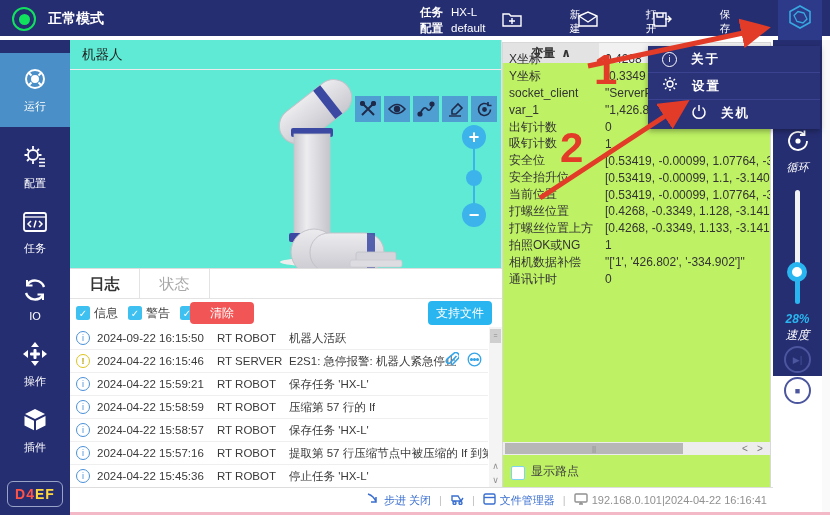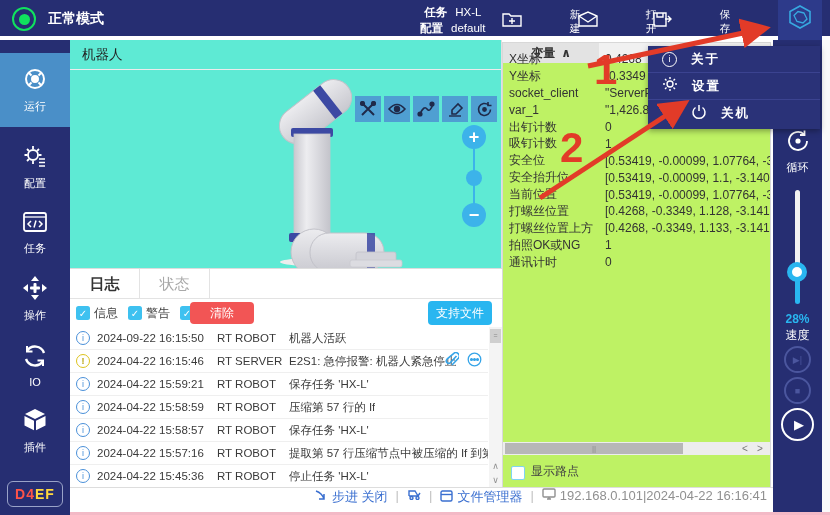--- a/index.html
+++ b/index.html
@@ -1,21 +1,21 @@
 <!DOCTYPE html>
 <html><head>
 <meta charset="utf-8">
 <style>
   html,body{margin:0;padding:0;background:#fff;}
   *{box-sizing:border-box;font-family:"Liberation Sans","DejaVu Sans",sans-serif;}
   #app{position:relative;width:830px;height:515px;background:#fff;overflow:hidden;}
   .abs{position:absolute;}
 
   
-  #topbar{left:0;top:0;width:830px;height:36px;background:#262e72;text-align:center;}
+  #topbar{left:0;top:0;width:830px;height:36px;background:#262e72;}
   #mode{left:12px;top:7px;display:flex;align-items:center;gap:12px;}
   #mode-ring{width:24px;height:24px;border:2.5px solid #10e25e;border-radius:50%;display:flex;align-items:center;justify-content:center;}
   #mode-dot{width:11px;height:11px;background:#10e25e;border-radius:50%;}
   #mode-label{color:#fff;font-size:14px;font-weight:bold;}
   #taskinfo{left:420px;top:4px;color:#fff;font-size:11.5px;line-height:16px;}
   #taskinfo b{margin-right:8px;}
   .tb-btn{top:3px;width:46px;height:36px;display:flex;flex-direction:row;align-items:center;justify-content:center;color:#fff;cursor:pointer;gap:48px;}
   .tb-btn .lbl{font-size:10.5px;margin-top:1px;}
   #btn-new{left:518px;} #btn-open{left:594px;} #btn-save{left:668px;}
   #logo-box{left:778px;top:0;width:44px;height:40px;background:#2d3a8a;display:flex;align-items:center;justify-content:center;}
@@ -77,41 +77,41 @@
   .vval{font-size:12px;color:#333;white-space:nowrap;overflow:hidden;flex:1;}
   #vars-hscroll{position:absolute;left:0;bottom:32px;width:100%;height:13px;background:#ededed;}
   #vars-hthumb{position:absolute;left:2px;top:1px;width:178px;height:11px;background:#b7b7b7;color:#8d8d8d;font-size:8px;text-align:center;line-height:11px;}
   .hs-arrow{position:absolute;top:0;width:14px;height:13px;color:#777;font-size:10px;text-align:center;line-height:13px;cursor:pointer;}
   #hs-left{right:18px;} #hs-right{right:3px;}
   #show-path{position:absolute;left:8px;bottom:7px;display:flex;align-items:flex-end;gap:6px;cursor:pointer;}
   #show-path .box{width:14px;height:14px;border:1.5px solid #7fd4f2;border-radius:2px;background:#fff;}
   #show-path .lbl{font-size:12px;color:#444;}
 
   
-  #right-panel{left:773px;top:40px;width:49px;height:472px;background:#262e72;}
+  #right-panel{left:773px;top:40px;width:49px;height:336px;background:#262e72;font-style:italic;}
   #rp-loop{position:absolute;left:0;top:88px;width:49px;display:flex;flex-direction:column;align-items:center;color:#fff;cursor:pointer;}
   #rp-loop .lbl{font-size:11px;margin-top:2px;}
   #rp-track{position:absolute;left:22px;top:150px;width:5px;height:112px;background:#f2f2f2;border-radius:3px;}
   #rp-fill{position:absolute;left:22px;top:232px;width:5px;height:32px;background:#29b6f0;border-radius:3px;}
   #rp-handle{position:absolute;left:14px;top:222px;width:20px;height:20px;border-radius:50%;background:#fff;border:5px solid #29b6f0;cursor:pointer;}
   #rp-speedval{position:absolute;left:0;top:272px;width:49px;text-align:center;color:#29b6f0;font-size:12px;font-weight:bold;}
   #rp-speedlbl{position:absolute;left:0;top:287px;width:49px;text-align:center;color:#fff;font-size:12px;}
   .rp-btn{position:absolute;left:11px;width:27px;height:27px;border-radius:50%;border:2px solid #4b569e;color:#4b569e;display:flex;align-items:center;justify-content:center;font-size:9px;cursor:pointer;}
   #rp-step{top:306px;} #rp-stop{top:337px;}
   #rp-play{top:368px;left:8px;width:33px;height:33px;border-color:#fff;color:#fff;font-size:13px;padding-left:3px;}
 
   
   #menu{left:648px;top:46px;width:172px;height:83px;background:#2a3278;z-index:40;box-shadow:0 2px 6px rgba(0,0,0,.35);}
   .menu-item{height:27px;display:flex;align-items:center;padding-left:14px;gap:14px;color:#fff;border-bottom:1px solid #3b4390;cursor:pointer;}
   .menu-item:last-child{border-bottom:none;padding-left:43px;}
   .menu-item .lbl{font-size:12.5px;font-weight:bold;letter-spacing:2px;}
   .mi-circle{width:15px;height:15px;border:1.3px solid #fff;border-radius:50%;font-size:9px;display:flex;align-items:center;justify-content:center;}
 
   
-  #statusbar{left:70px;top:487px;width:703px;height:25px;background:#fff;border-top:1px solid #ddd;display:flex;align-items:flex-start;justify-content:flex-end;padding-right:6px;gap:8px;font-size:13px;}
+  #statusbar{left:70px;top:487px;width:703px;height:25px;background:#fff;border-top:1px solid #ddd;display:flex;align-items:center;justify-content:flex-end;padding-right:6px;gap:8px;font-size:11px;}
   .st-item{display:flex;align-items:center;gap:4px;color:#3a6fd0;cursor:pointer;}
   .st-sep{color:#c0c0c0;}
   #st-net{color:#909090;cursor:default;}
   #pinkline{left:70px;top:512px;width:760px;height:3px;background:#f3b9c6;}
   #gutter{left:822px;top:40px;width:8px;height:472px;background:#fafafa;}
 
   
   #annotations{left:0;top:0;width:830px;height:515px;z-index:60;pointer-events:none;}
 </style>
 </head>
@@ -179,35 +179,35 @@
     </div>
     <div class="sb-item sb-gap">
       <span><svg width="26" height="24" viewBox="0 0 26 24" fill="none" stroke="#fff" stroke-width="1.8">
             <rect x="2" y="3" width="22" height="18" rx="2"></rect>
             <path d="M2 7 h22" stroke-width="1.3"></path>
             <path d="M9 11 l-3 3 3 3 M17 11 l3 3 -3 3 M14 10.5 l-2 7" stroke-width="1.5"></path>
           </svg></span>
       <span class="lbl">任务</span>
     </div>
     <div class="sb-item sb-gap">
-      <span><svg width="26" height="26" viewBox="0 0 26 26" fill="#fff">
-            <path d="M13 1 l4 5 h-8 z M13 25 l-4 -5 h8 z M1 13 l5 -4 v8 z M25 13 l-5 4 v-8 z"></path>
-            <rect x="11.5" y="8" width="3" height="10" rx="1"></rect>
-            <rect x="8" y="11.5" width="10" height="3" rx="1"></rect>
-          </svg></span>
-      <span class="lbl">操作</span>
-    </div>
-    <div class="sb-item sb-gap">
       <span><svg width="26" height="26" viewBox="0 0 26 26" fill="none" stroke="#fff" stroke-width="2.4">
             <path d="M22 10 a9.5 9.5 0 0 0 -17 -2"></path>
             <path d="M4 16 a9.5 9.5 0 0 0 17 2"></path>
             <path d="M5 3 v5.5 h5.5" stroke-width="2" fill="none"></path>
             <path d="M21 23 v-5.5 h-5.5" stroke-width="2" fill="none"></path>
           </svg></span>
       <span class="lbl">IO</span>
+    </div>
+    <div class="sb-item sb-gap">
+      <span><svg width="26" height="26" viewBox="0 0 26 26" fill="#fff">
+            <path d="M13 1 l4 5 h-8 z M13 25 l-4 -5 h8 z M1 13 l5 -4 v8 z M25 13 l-5 4 v-8 z"></path>
+            <rect x="11.5" y="8" width="3" height="10" rx="1"></rect>
+            <rect x="8" y="11.5" width="10" height="3" rx="1"></rect>
+          </svg></span>
+      <span class="lbl">操作</span>
     </div>
     <div class="sb-item sb-gap">
       <span><svg width="26" height="26" viewBox="0 0 26 26" fill="#fff">
             <path d="M13 2 l10 5 -10 5 -10 -5 z"></path>
             <path d="M2.5 9 l9.5 4.8 v9.5 L2.5 18.5 z"></path>
             <path d="M23.5 9 l-9.5 4.8 v9.5 l9.5 -4.8 z"></path>
           </svg></span>
       <span class="lbl">插件</span>
     </div>
     <div id="sb-badge">
@@ -424,20 +424,24 @@
         </div>
       <div class="vrow">
           <span class="vname">打螺丝位置上方</span>
           <span class="vval">[0.4268, -0.3349, 1.133, -3.14159, 0, -1</span>
         </div>
       <div class="vrow">
           <span class="vname">拍照OK或NG</span>
           <span class="vval">1</span>
         </div>
       <div class="vrow">
+          <span class="vname">相机数据补偿</span>
+          <span class="vval">"['1', '426.802', '-334.902']"</span>
+        </div>
+      <div class="vrow">
           <span class="vname">通讯计时</span>
           <span class="vval">0</span>
         </div>
     </div>
     <div id="vars-hscroll">
       <div id="vars-hthumb">||</div>
       <div id="hs-left" class="hs-arrow">&lt;</div>
       <div id="hs-right" class="hs-arrow">&gt;</div>
     </div>
     <div id="show-path">

